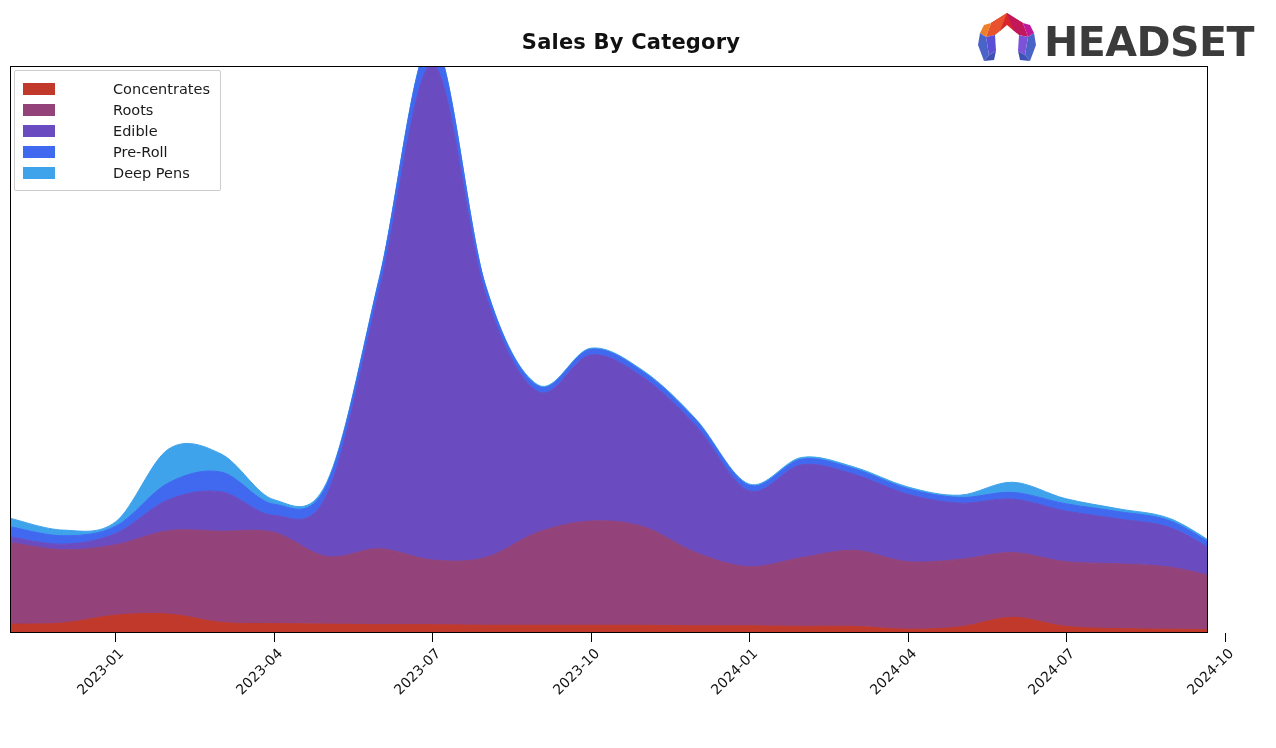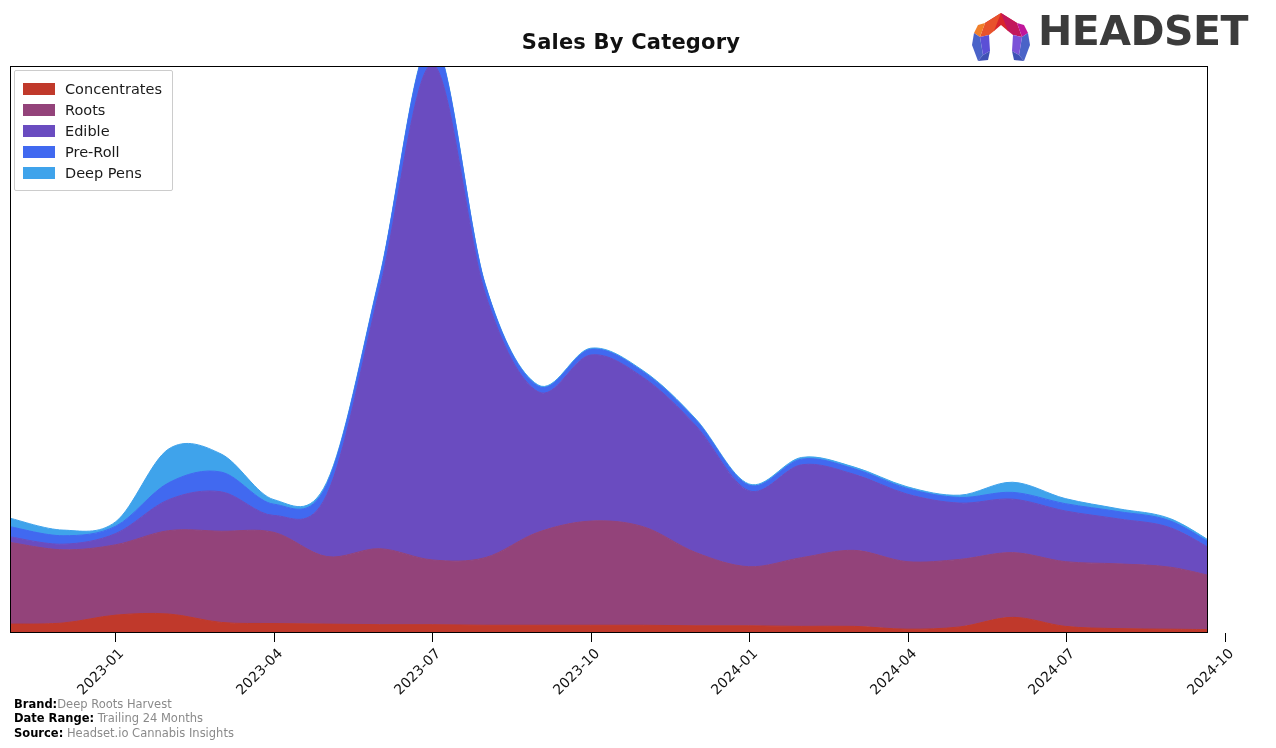--- a/index.html
+++ b/index.html
@@ -28,24 +28,24 @@
     text-align: center;
     font-size: 21px;
     font-weight: bold;
     color: #111111;
     letter-spacing: 0.2px;
     padding-left: 21px;
   }
   
   .logo-wrap {
     position: absolute;
-    right: 28px;
+    right: 22px;
     top: 11px;
     display: flex;
-    align-items: flex-start;
+    align-items: flex-end;
     gap: 6px;
   }
   .logo-mark { width: 62px; height: 52px; display:block; }
   .logo-text {
     font-size: 41px;
     font-weight: bold;
     color: #3b3b3b;
     letter-spacing: -0.5px;
     line-height: 1;
     font-family: "DejaVu Sans", "Liberation Sans", sans-serif;
@@ -76,20 +76,21 @@
     background: #ffffff;
     border: 1px solid #cccccc;
     border-radius: 2px;
     padding: 7px 10px 7px 8px;
     z-index: 5;
   }
   .legend-row {
     display: flex;
     align-items: center;
     height: 21px;
+    gap: 48px;
   }
   .legend-swatch {
     width: 32px;
     height: 12px;
     margin-right: 10px;
     flex: none;
   }
   .legend-label {
     font-size: 14.5px;
     color: #1a1a1a;
@@ -206,19 +207,14 @@
       <div class="tick-mark" style="left: 739px;"></div>
       <div class="tick-label" style="left: 669px; width: 70px;"><span class="tick-label-inner">2024-01</span></div>
       <div class="tick-mark" style="left: 897.5px;"></div>
       <div class="tick-label" style="left: 827.5px; width: 70px;"><span class="tick-label-inner">2024-04</span></div>
       <div class="tick-mark" style="left: 1056px;"></div>
       <div class="tick-label" style="left: 986px; width: 70px;"><span class="tick-label-inner">2024-07</span></div>
       <div class="tick-mark" style="left: 1214.5px;"></div>
       <div class="tick-label" style="left: 1144.5px; width: 70px;"><span class="tick-label-inner">2024-10</span></div>
     </div>
 
-  <div class="footer" id="footer-box">
-      <div class="footer-line"><span class="footer-key">Brand:</span><span class="footer-val">Deep Roots Harvest</span></div>
-      <div class="footer-line"><span class="footer-key">Date Range:</span><span class="footer-val"> Trailing 24 Months</span></div>
-      <div class="footer-line"><span class="footer-key">Source:</span><span class="footer-val"> Headset.io Cannabis Insights</span></div>
-    </div>
 
 </div>
 
 </body></html>

